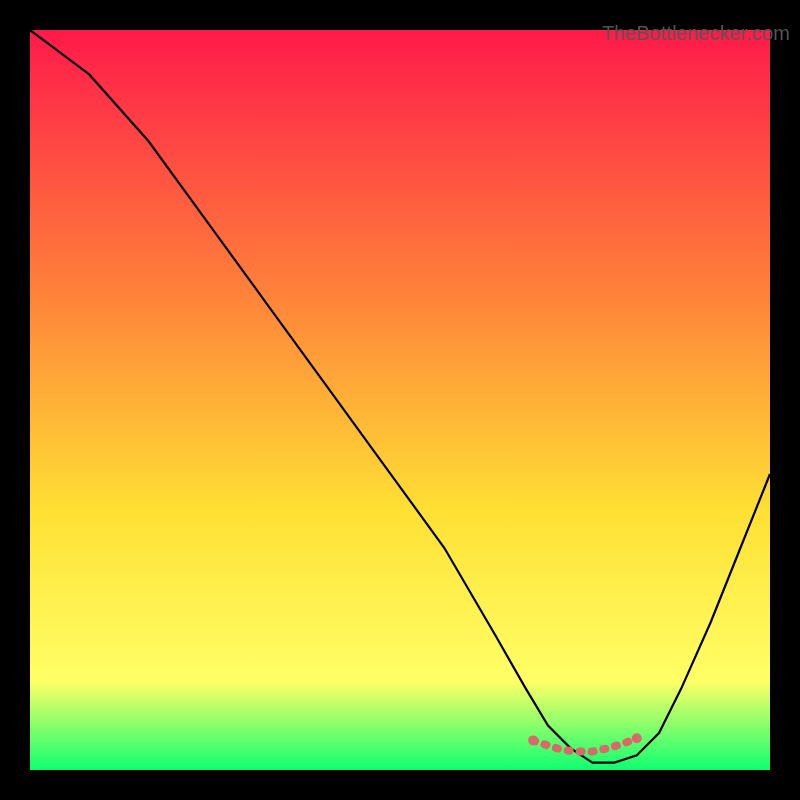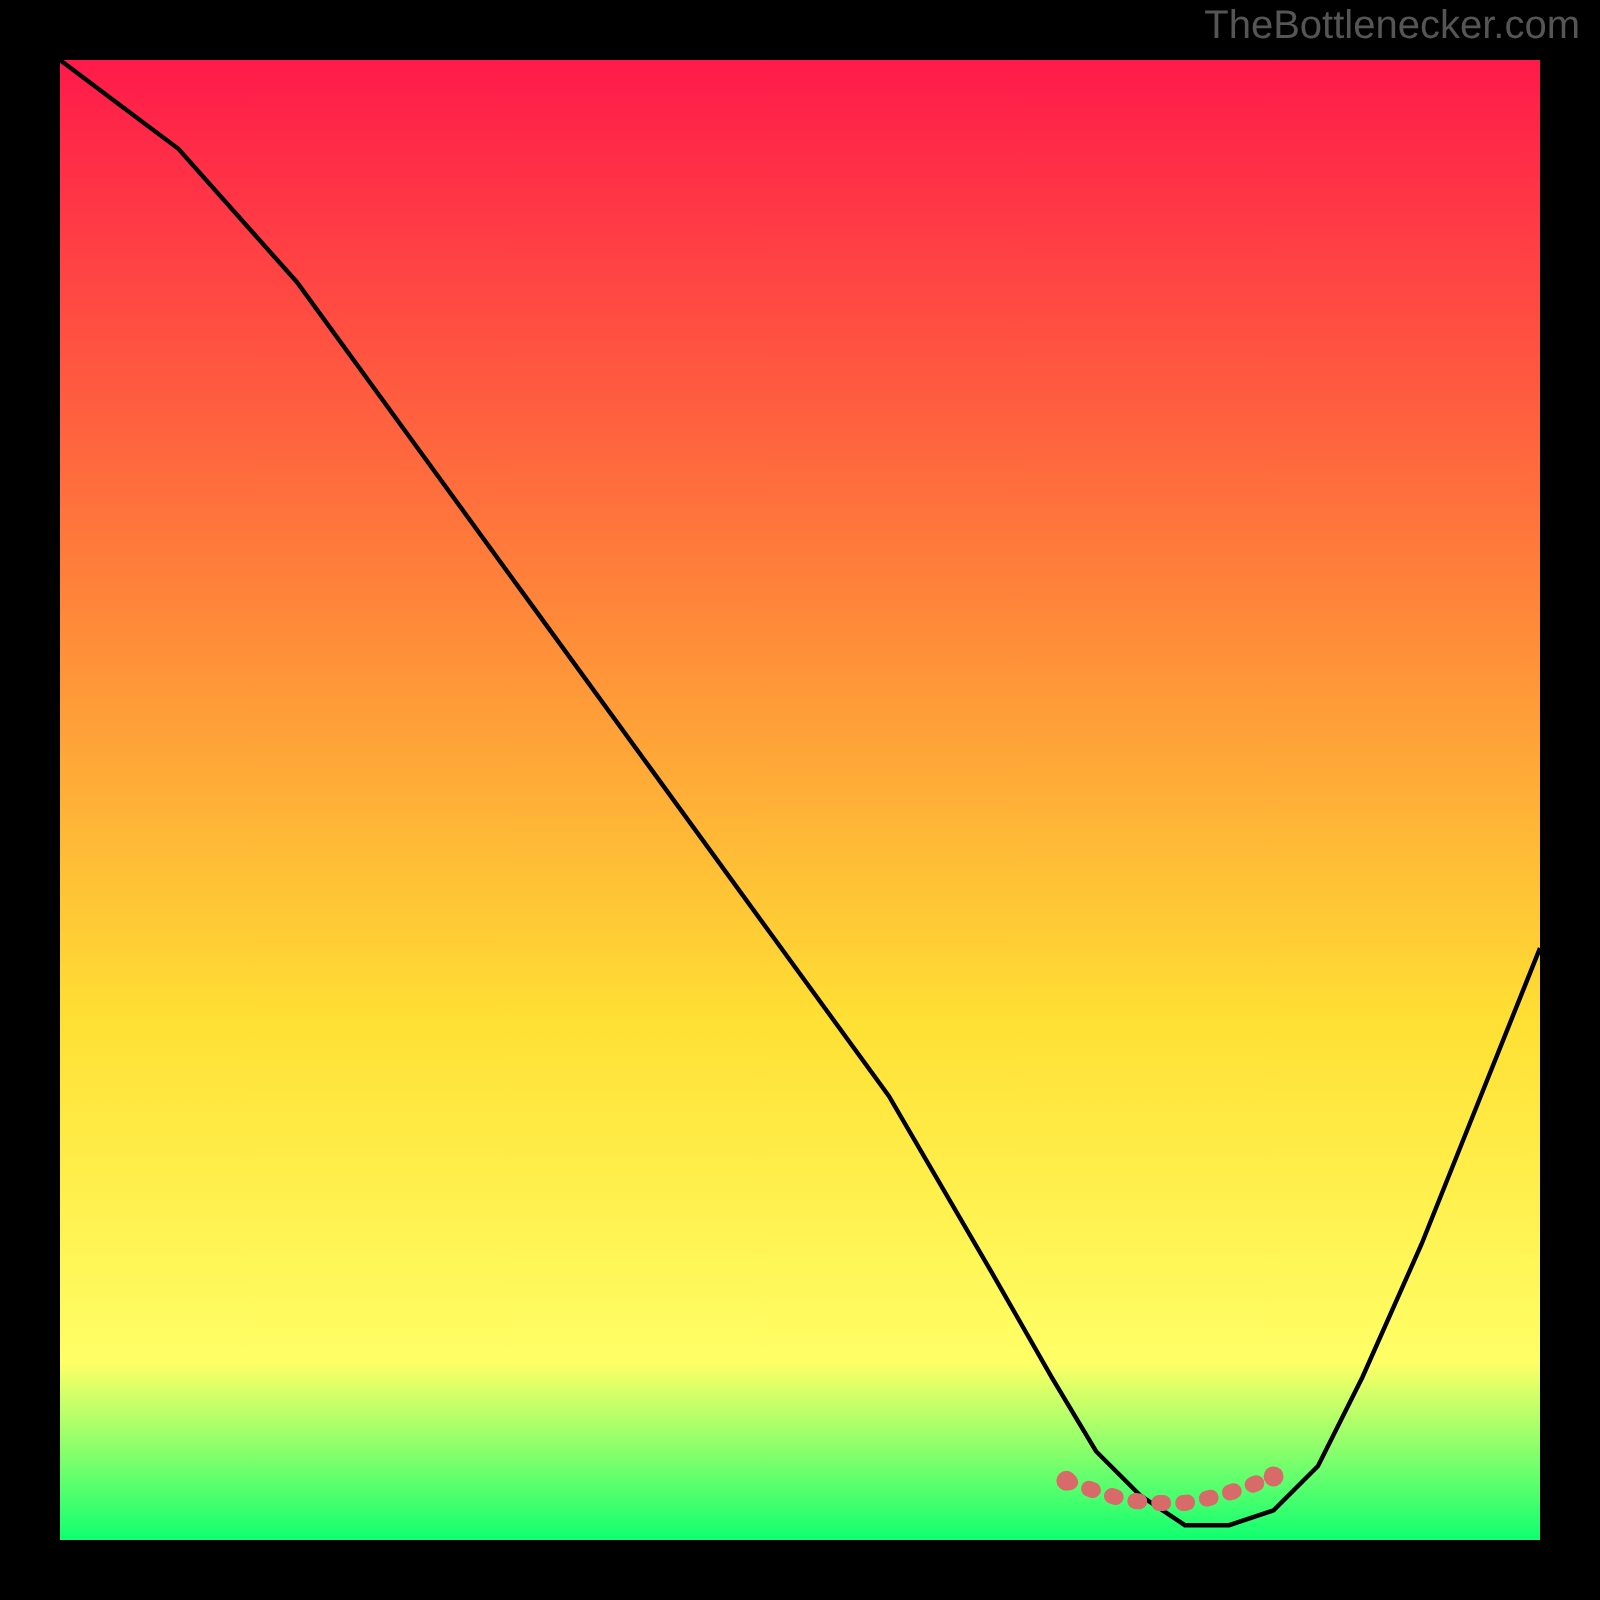--- a/index.html
+++ b/index.html
@@ -12,21 +12,21 @@
     font-family: Arial, sans-serif;
   }
   .container {
     position: relative;
     width: 800px;
     height: 800px;
     background: #000;
   }
   .watermark {
     position: absolute;
-    top: 2px;
+    top: 22px;
     right: 10px;
     color: #555;
     font-size: 20px;
     font-weight: 500;
     z-index: 10;
   }
   .plot-area {
     position: absolute;
     left: 30px;
     top: 30px;

